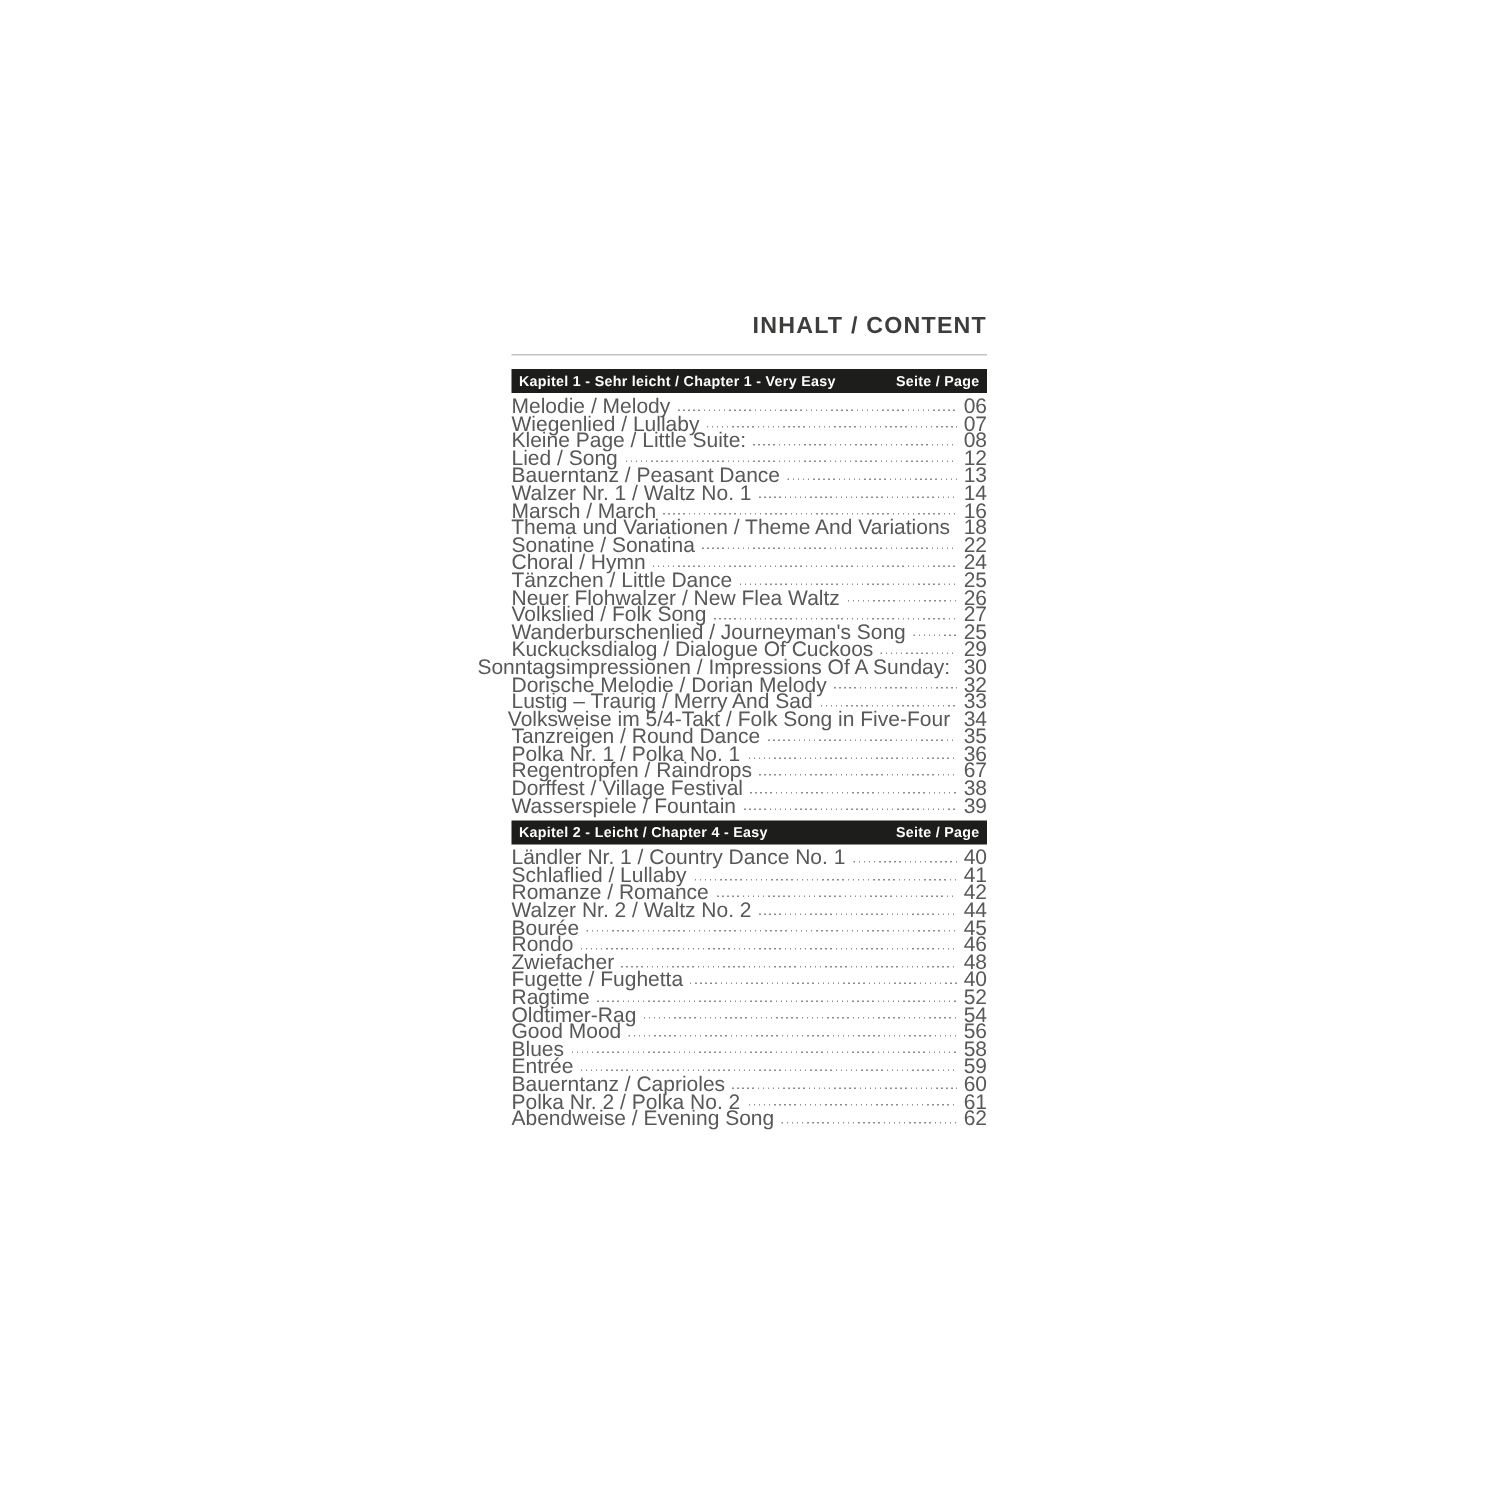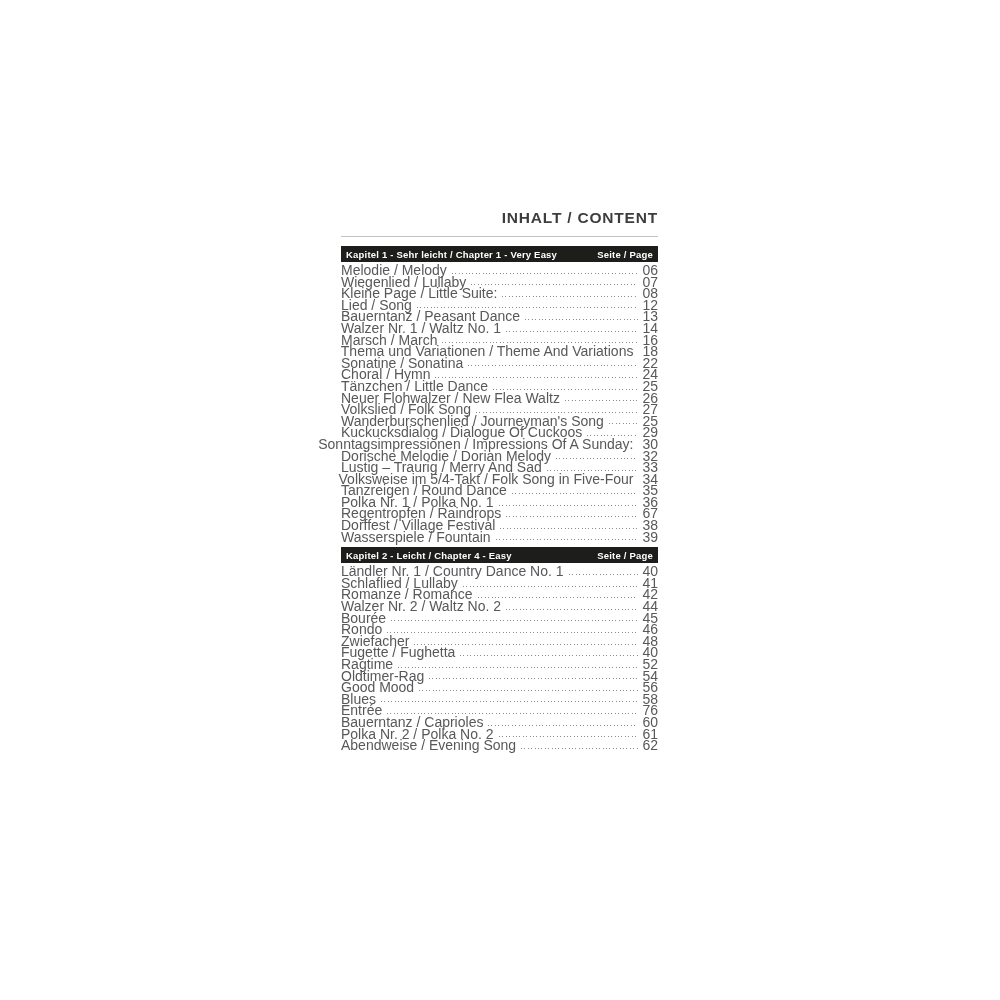--- a/index.html
+++ b/index.html
@@ -250,21 +250,21 @@
               <span class="p">56</span>
             </li>
             <li class="toc-row">
               <span class="t">Blues</span>
               <span class="leader"></span>
               <span class="p">58</span>
             </li>
             <li class="toc-row">
               <span class="t">Entrée</span>
               <span class="leader"></span>
-              <span class="p">76</span>
+              <span class="p">59</span>
             </li>
             <li class="toc-row">
               <span class="t">Bauerntanz / Caprioles</span>
               <span class="leader"></span>
               <span class="p">60</span>
             </li>
             <li class="toc-row">
               <span class="t">Polka Nr. 2 / Polka No. 2</span>
               <span class="leader"></span>
               <span class="p">61</span>

